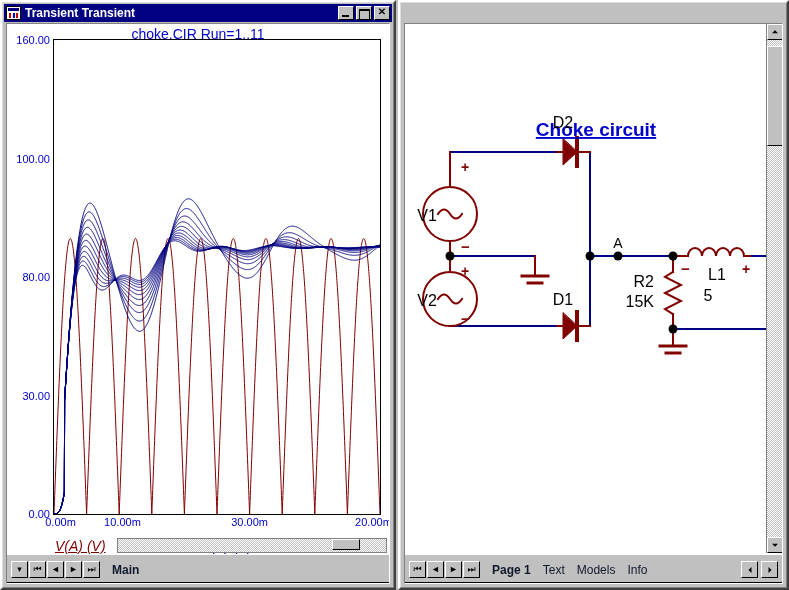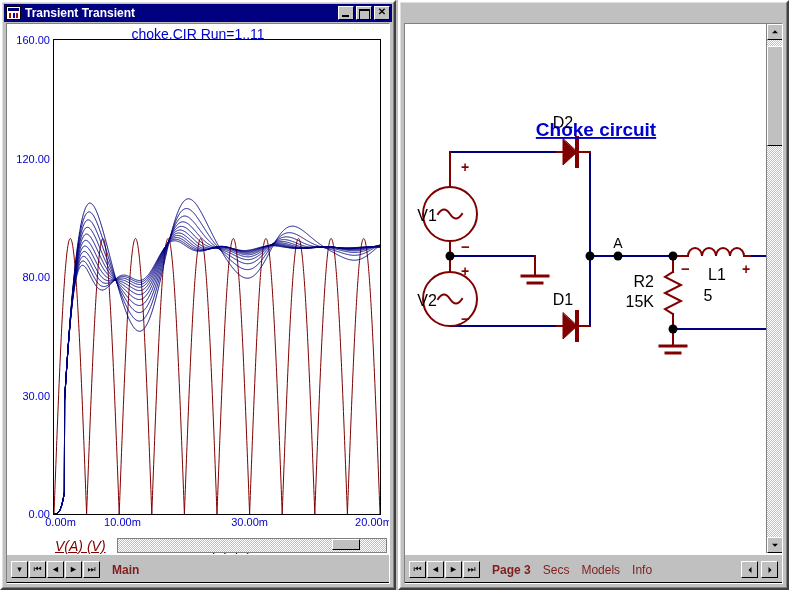--- a/index.html
+++ b/index.html
@@ -168,21 +168,21 @@
     position: relative;
   }
   .nbtn span {
     position: absolute; left: 0; top: 0; width: 100%; height: 100%;
     display: flex; align-items: center; justify-content: center;
     font-size: 9px; color: #000; line-height: 1;
   }
   .tabs { display: flex; align-items: flex-end; height: 20px; margin-left: 2px; position: relative;}
   .tab {
     position: relative; height: 19px; padding: 0 8px 0 10px;
-    font-size: 12px; color: #7f1d1d; display:flex; align-items:center;
+    font-size: 12px; color: #0f172a; display:flex; align-items:center;
     background: #c0c0c0;
     clip-path: polygon(7px 0, 100% 0, calc(100% - 7px) 100%, 0 100%);
     margin-right: -6px;
   }
   .tab.sel { font-weight: bold; }
   .tabsep { position:absolute; bottom:0; left:0; right:0; height:1px; background:#000; }
 
   .hscroll-track {
     position: absolute; height: 15px; background:
       repeating-conic-gradient(#ffffff 0% 25%, #c0c0c0 0% 50%) 0 0/2px 2px;
@@ -211,21 +211,21 @@
     </div>
 
     <div class="client">
 
       <div id="plot-area">
         <div id="chart-title">choke.CIR Run=1..11</div>
 
         <div id="plotbox">
 
           <div class="ylab" style="top:0%">160.00</div>
-          <div class="ylab" style="top:25%">120.00</div>
+          <div class="ylab" style="top:25%">100.00</div>
           <div class="ylab" style="top:50%">80.00</div>
           <div class="ylab" style="top:75%">30.00</div>
           <div class="ylab" style="top:100%">0.00</div>
 
           <div class="xlab" style="left:2%">0.00m</div>
           <div class="xlab" style="left:21%">10.00m</div>
           <div class="xlab" style="left:60%">30.00m</div>
           <div class="xlab" style="left:98%">20.00m</div>
 
           <svg id="trace-svg" width="326" height="474" viewBox="0 0 326 474">
@@ -392,22 +392,22 @@
               <span>◄</span>
             </div>
           <div class="nbtn">
               <span>►</span>
             </div>
           <div class="nbtn">
               <span>⏭</span>
             </div>
         </div>
         <div class="tabs">
-          <div class="tab sel">Page 3</div>
-          <div class="tab">Secs</div>
+          <div class="tab sel">Page 1</div>
+          <div class="tab">Text</div>
           <div class="tab">Models</div>
           <div class="tab">Info</div>
         </div>
         <div style="position:absolute; right:4px; bottom:5px; display:flex; gap:3px;">
           <div class="nbtn sb-left">
               <i style="position:absolute;left:50%;top:50%;width:0;height:0;border:3px solid transparent;border-right-color:#000;border-left-width:0;transform:translate(-50%,-50%);"></i>
             </div>
           <div class="nbtn sb-right">
               <i style="position:absolute;left:50%;top:50%;width:0;height:0;border:3px solid transparent;border-left-color:#000;border-right-width:0;transform:translate(-50%,-50%);"></i>
             </div>

